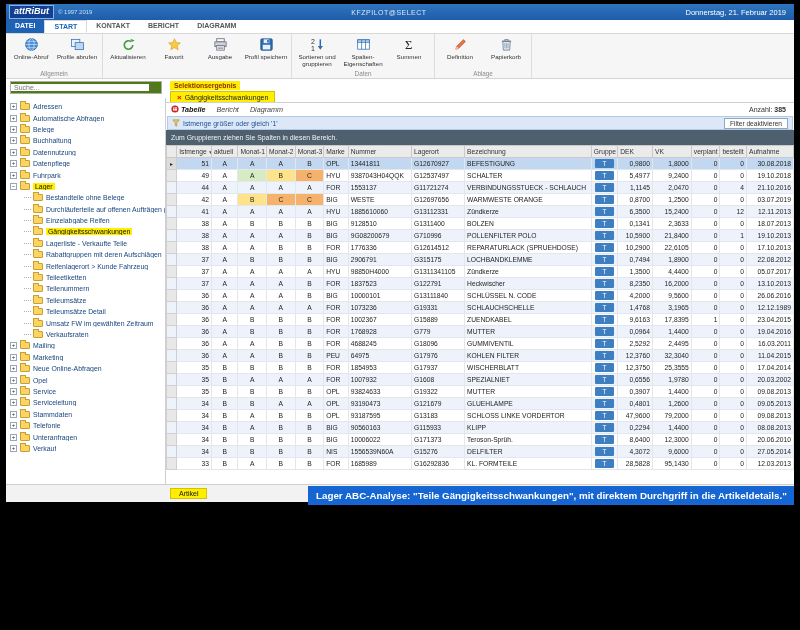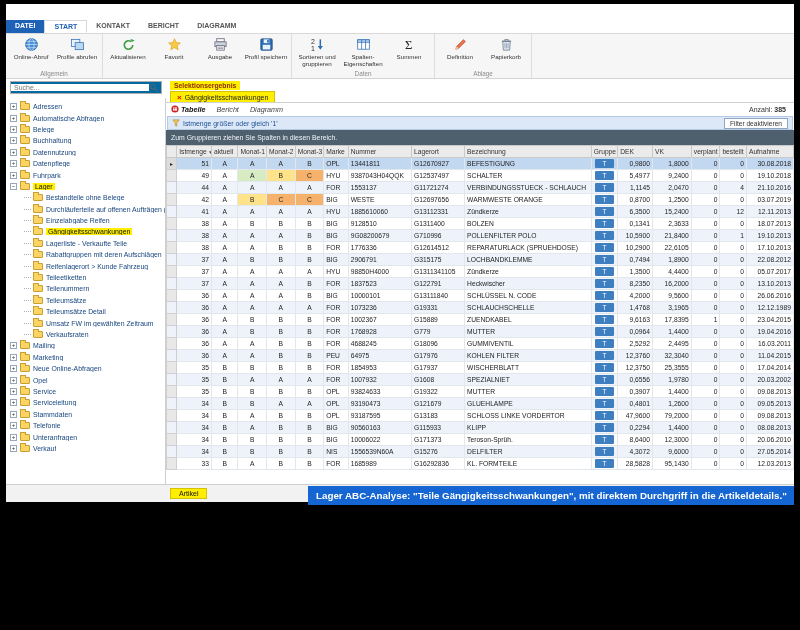--- a/index.html
+++ b/index.html
@@ -26,21 +26,21 @@
     border-bottom:1px solid #d4d4d4; display:flex; }
   .rgroup { display:flex; flex-direction:column; border-right:1px solid #ddd; padding:1px 2px 0; }
   .rbuttons { display:flex; flex:1; }
   .rbtn { width:46px; display:flex; flex-direction:column; align-items:center; padding-top:2px; cursor:default; }
   .rbtn .ricon { height:15px; display:flex; }
   .rbtn .ricon svg { width:15px; height:15px; }
   .rbtn .rlabel { font-size:6.2px; color:#333; text-align:center; line-height:1.15; margin-top:1px; }
   .rgroup-label { font-size:6.3px; color:#8a8a8a; text-align:center; height:9px; line-height:9px; }
 
   .searchbox { position:absolute; top:77px; left:4px; width:152px; height:13px; border:1px solid #adadad;
-    background:#0369a1; display:flex; align-items:center; }
+    background:#4d7c0f; display:flex; align-items:center; }
   .searchbox input { flex:1; border:none; outline:none; font-size:7px; padding:0 3px; color:#333;
     font-family:"Liberation Sans", sans-serif; min-width:0; }
   .searchbox .mag { width:12px; display:flex; }
   .searchbox .mag svg { width:9px; height:9px; }
 
   .selektion-label { position:absolute; top:77px; left:164px; background:#ffee00; color:#8c2e00;
     font-size:6.8px; padding:1px 4px; font-weight:bold; }
   .doc-tab { position:absolute; top:87px; left:164px; height:12px; background:#ffee00; display:flex;
     align-items:center; font-size:7px; color:#222; padding:0 6px; gap:3px; border:1px solid #d4c300;
     border-bottom:none; }
@@ -99,20 +99,26 @@
 
   .caption { position:absolute; left:308px; top:486px; width:486px; height:19px; background:#1565d2;
     color:#fff; font-size:9.8px; display:flex; align-items:center; padding-left:8px; font-weight:bold;
     white-space:nowrap; overflow:hidden; }
 </style>
 </head>
 <body>
 
 <div class="app">
 
+  <div class="titlebar">
+    <span class="logo">attRiBut</span>
+    <span class="copyright">© 1997 2019</span>
+    <span class="title-center">KFZPILOT@SELECT</span>
+    <span class="title-date">Donnerstag, 21. Februar 2019</span>
+  </div>
 
   <div class="menubar" id="menubar">
       <span class="mtab primary">DATEI</span>
       <span class="mtab active">START</span>
       <span class="mtab ">KONTAKT</span>
       <span class="mtab ">BERICHT</span>
       <span class="mtab ">DIAGRAMM</span>
     </div>
 
   <div class="ribbon" id="ribbon">

